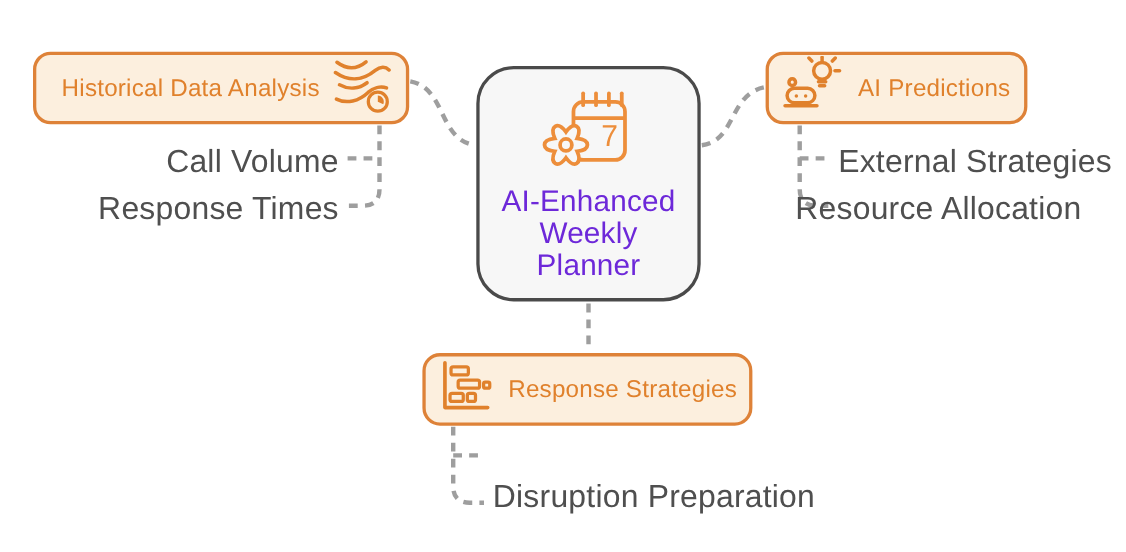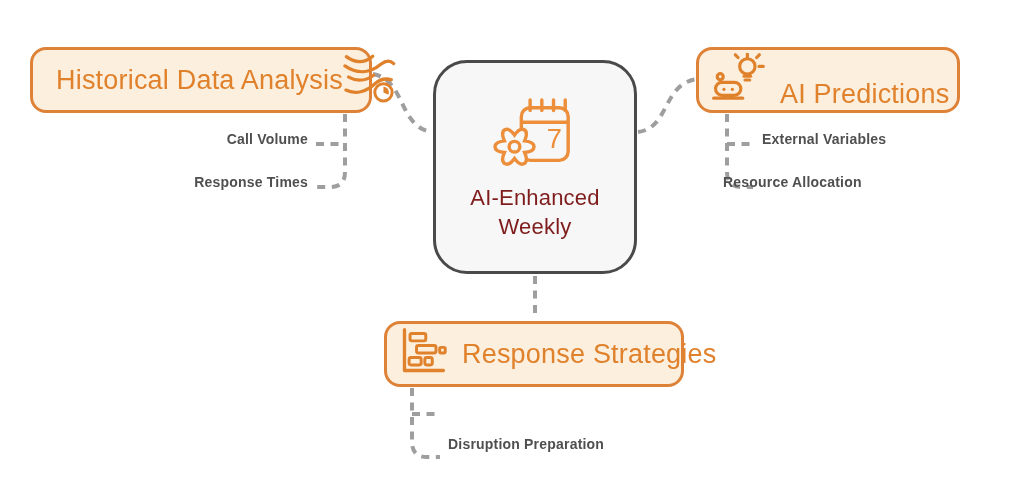--- a/index.html
+++ b/index.html
@@ -1,35 +1,35 @@
 <!DOCTYPE html>
 <html><head>
 <meta charset="utf-8">
 <style>
   html,body{margin:0;padding:0;background:#ffffff;font-family:"Liberation Sans",sans-serif;}
   .canvas{position:relative;width:1024px;height:502px;background:#ffffff;overflow:hidden;}
   .connectors{position:absolute;left:0;top:0;width:1024px;height:502px;pointer-events:none;}
 
   .node{position:absolute;display:flex;align-items:center;box-sizing:border-box;
         background:#FCEFDE;border:3px solid #DE8238;border-radius:16px;color:#E0812C;}
-  .node .title{font-size:27px;font-weight:500;letter-spacing:.2px;white-space:nowrap;color:#E0812C;}
+  .node .title{font-size:22px;font-weight:500;letter-spacing:.2px;white-space:nowrap;color:#E0812C;}
 
   #box-left{left:30px;top:47px;width:342px;height:66px;padding:0 12px 0 23px;justify-content:space-between;}
-  #box-right{left:696px;top:47px;width:264px;height:66px;padding:0 0 0 10px;align-items:flex-end;}
+  #box-right{left:696px;top:47px;width:238px;height:66px;padding:0 0 0 10px;}
   #box-right .title{margin-left:13px;}
   #box-bottom{left:384px;top:321px;width:300px;height:66px;padding:0 0 0 10px;}
   #box-bottom .title{margin-left:13px;}
 
   #box-center{left:433px;top:60px;width:204px;height:214px;background:#F7F7F7;
               border:3.5px solid #4A4A4A;border-radius:34px;
               flex-direction:column;justify-content:center;padding-top:2px;}
-  .center-title{font-size:22px;line-height:29px;text-align:center;font-weight:500;
-                color:#7f1d1d;letter-spacing:.2px;margin-top:4px;}
+  .center-title{font-size:27px;line-height:29px;text-align:center;font-weight:500;
+                color:#6d28d9;letter-spacing:.2px;margin-top:4px;}
 
-  .glabel{position:absolute;font-size:14px;font-weight:700;color:#4F4F4F;
+  .glabel{position:absolute;font-size:29px;font-weight:400;color:#4F4F4F;
           white-space:nowrap;letter-spacing:.2px;}
   #item-call-volume{right:716px;top:131px;}
   #item-response-times{right:716px;top:174px;}
   #item-external-variables{left:762px;top:131px;}
   #item-resource-allocation{left:723px;top:174px;}
   #item-scheduling{left:452px;top:403px;}
   #item-disruption-preparation{left:448px;top:436px;}
 
   .icon{flex:0 0 auto;color:#E0812C;}
 </style>
@@ -96,36 +96,37 @@
         <text x="58" y="54" font-size="28" font-family="Liberation Sans, sans-serif" fill="#ED8E3B" stroke="none">7</text>
         <g transform="translate(25,53)">
           <path fill="#F7F7F7" d="M 10.39,-6 Q 19.9,-5 20,0 Q 19.9,5 10.39,6 Q 14.2,14.7 10,17.32 Q 5.65,19.7 0,12 Q -5.65,19.7 -10,17.32 Q -14.2,14.7 -10.39,6 Q -19.9,5 -20,0 Q -19.9,-5 -10.39,-6 Q -14.2,-14.7 -10,-17.32 Q -5.65,-19.7 0,-12 Q 5.65,-19.7 10,-17.32 Q 14.2,-14.7 10.39,-6 Z"></path>
           <circle cx="0" cy="0" r="5.5"></circle>
         </g>
       </svg>
     </span>
     <div class="center-title">
       <div>AI-Enhanced</div>
       <div>Weekly</div>
+      <div>Planner</div>
     </div>
   </div>
 
   <div class="node" id="box-bottom">
     <span class="icon">
       <svg width="52" height="50" viewBox="0 0 56 54" fill="none" stroke="currentColor" stroke-width="3.6" stroke-linecap="round" stroke-linejoin="round">
         <path d="M 8,3 L 8,47 L 50,47"></path>
         <rect x="14" y="7" width="17" height="8" rx="2" stroke-width="3.2"></rect>
         <rect x="21" y="20" width="21" height="8" rx="2" stroke-width="3.2"></rect>
         <rect x="46" y="22" width="6" height="6" rx="1.5" stroke-width="3.2"></rect>
         <rect x="13" y="33" width="13" height="8" rx="2" stroke-width="3.2"></rect>
         <rect x="30" y="33" width="8" height="8" rx="2" stroke-width="3.2"></rect>
       </svg>
     </span>
     <span class="title">Response Strategies</span>
   </div>
 
   <span class="glabel" id="item-call-volume">Call Volume</span>
   <span class="glabel" id="item-response-times">Response Times</span>
-  <span class="glabel" id="item-external-variables">External Variables</span>
+  <span class="glabel" id="item-external-variables">External Strategies</span>
   <span class="glabel" id="item-resource-allocation">Resource Allocation</span>
   <span class="glabel" id="item-disruption-preparation">Disruption Preparation</span>
 
 </div>
 
 </body></html>

